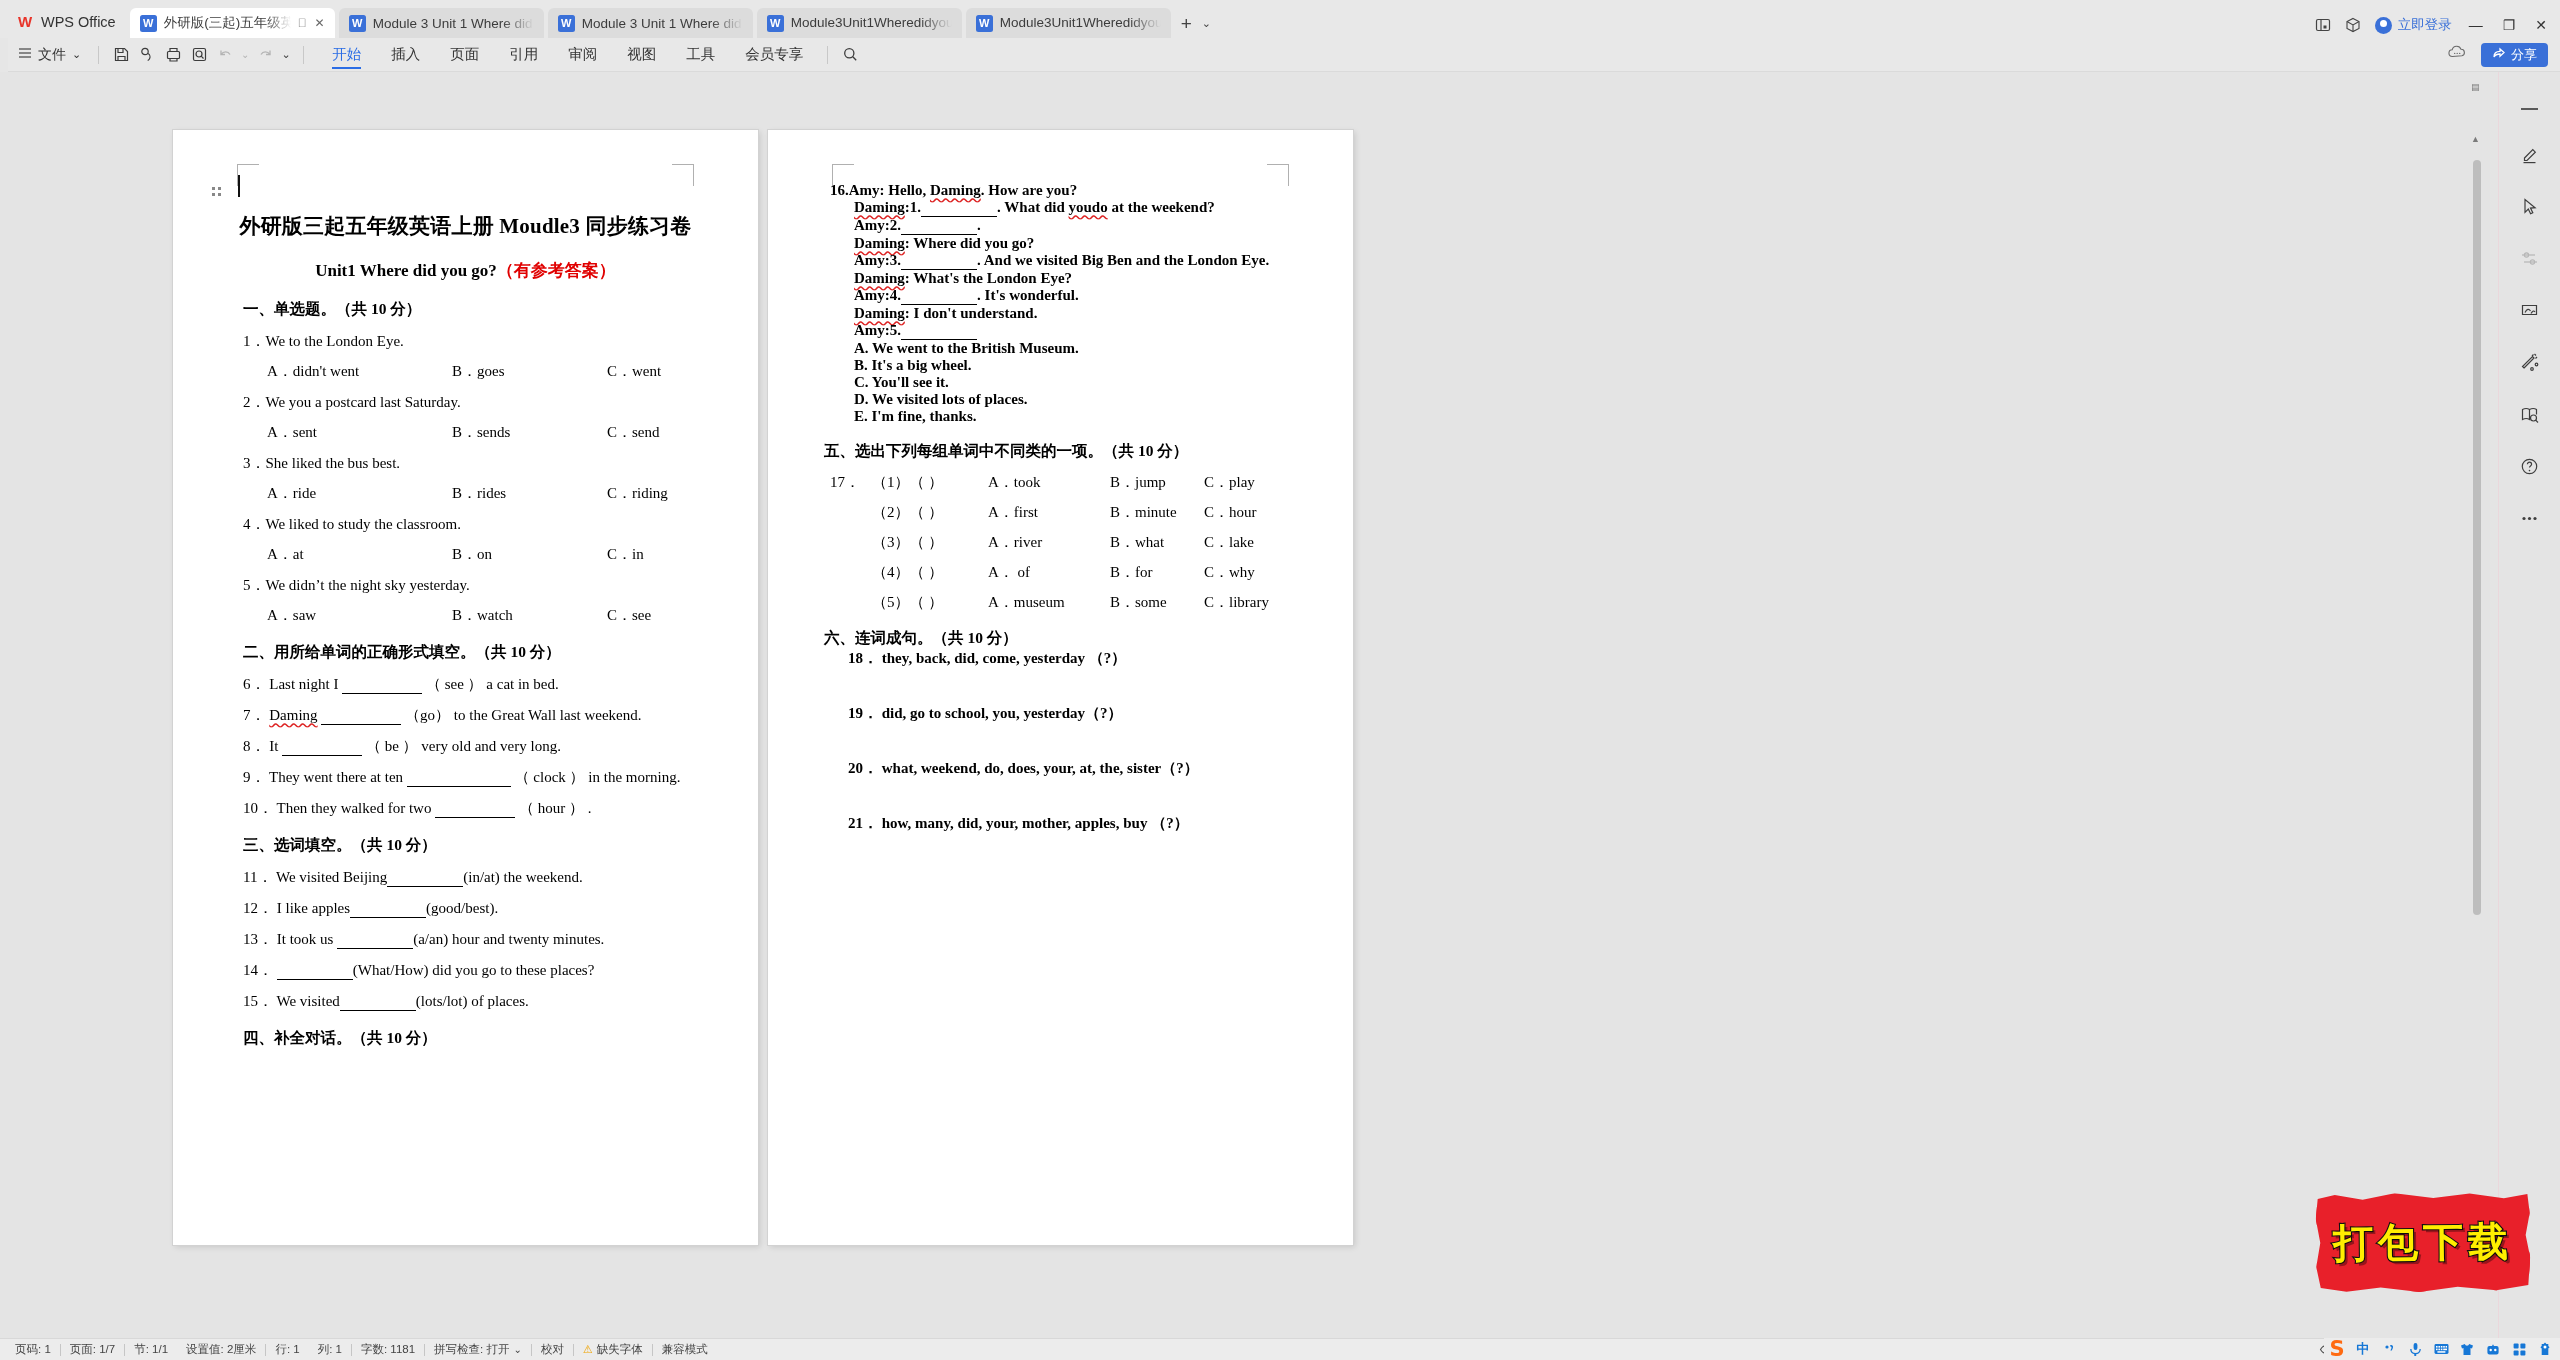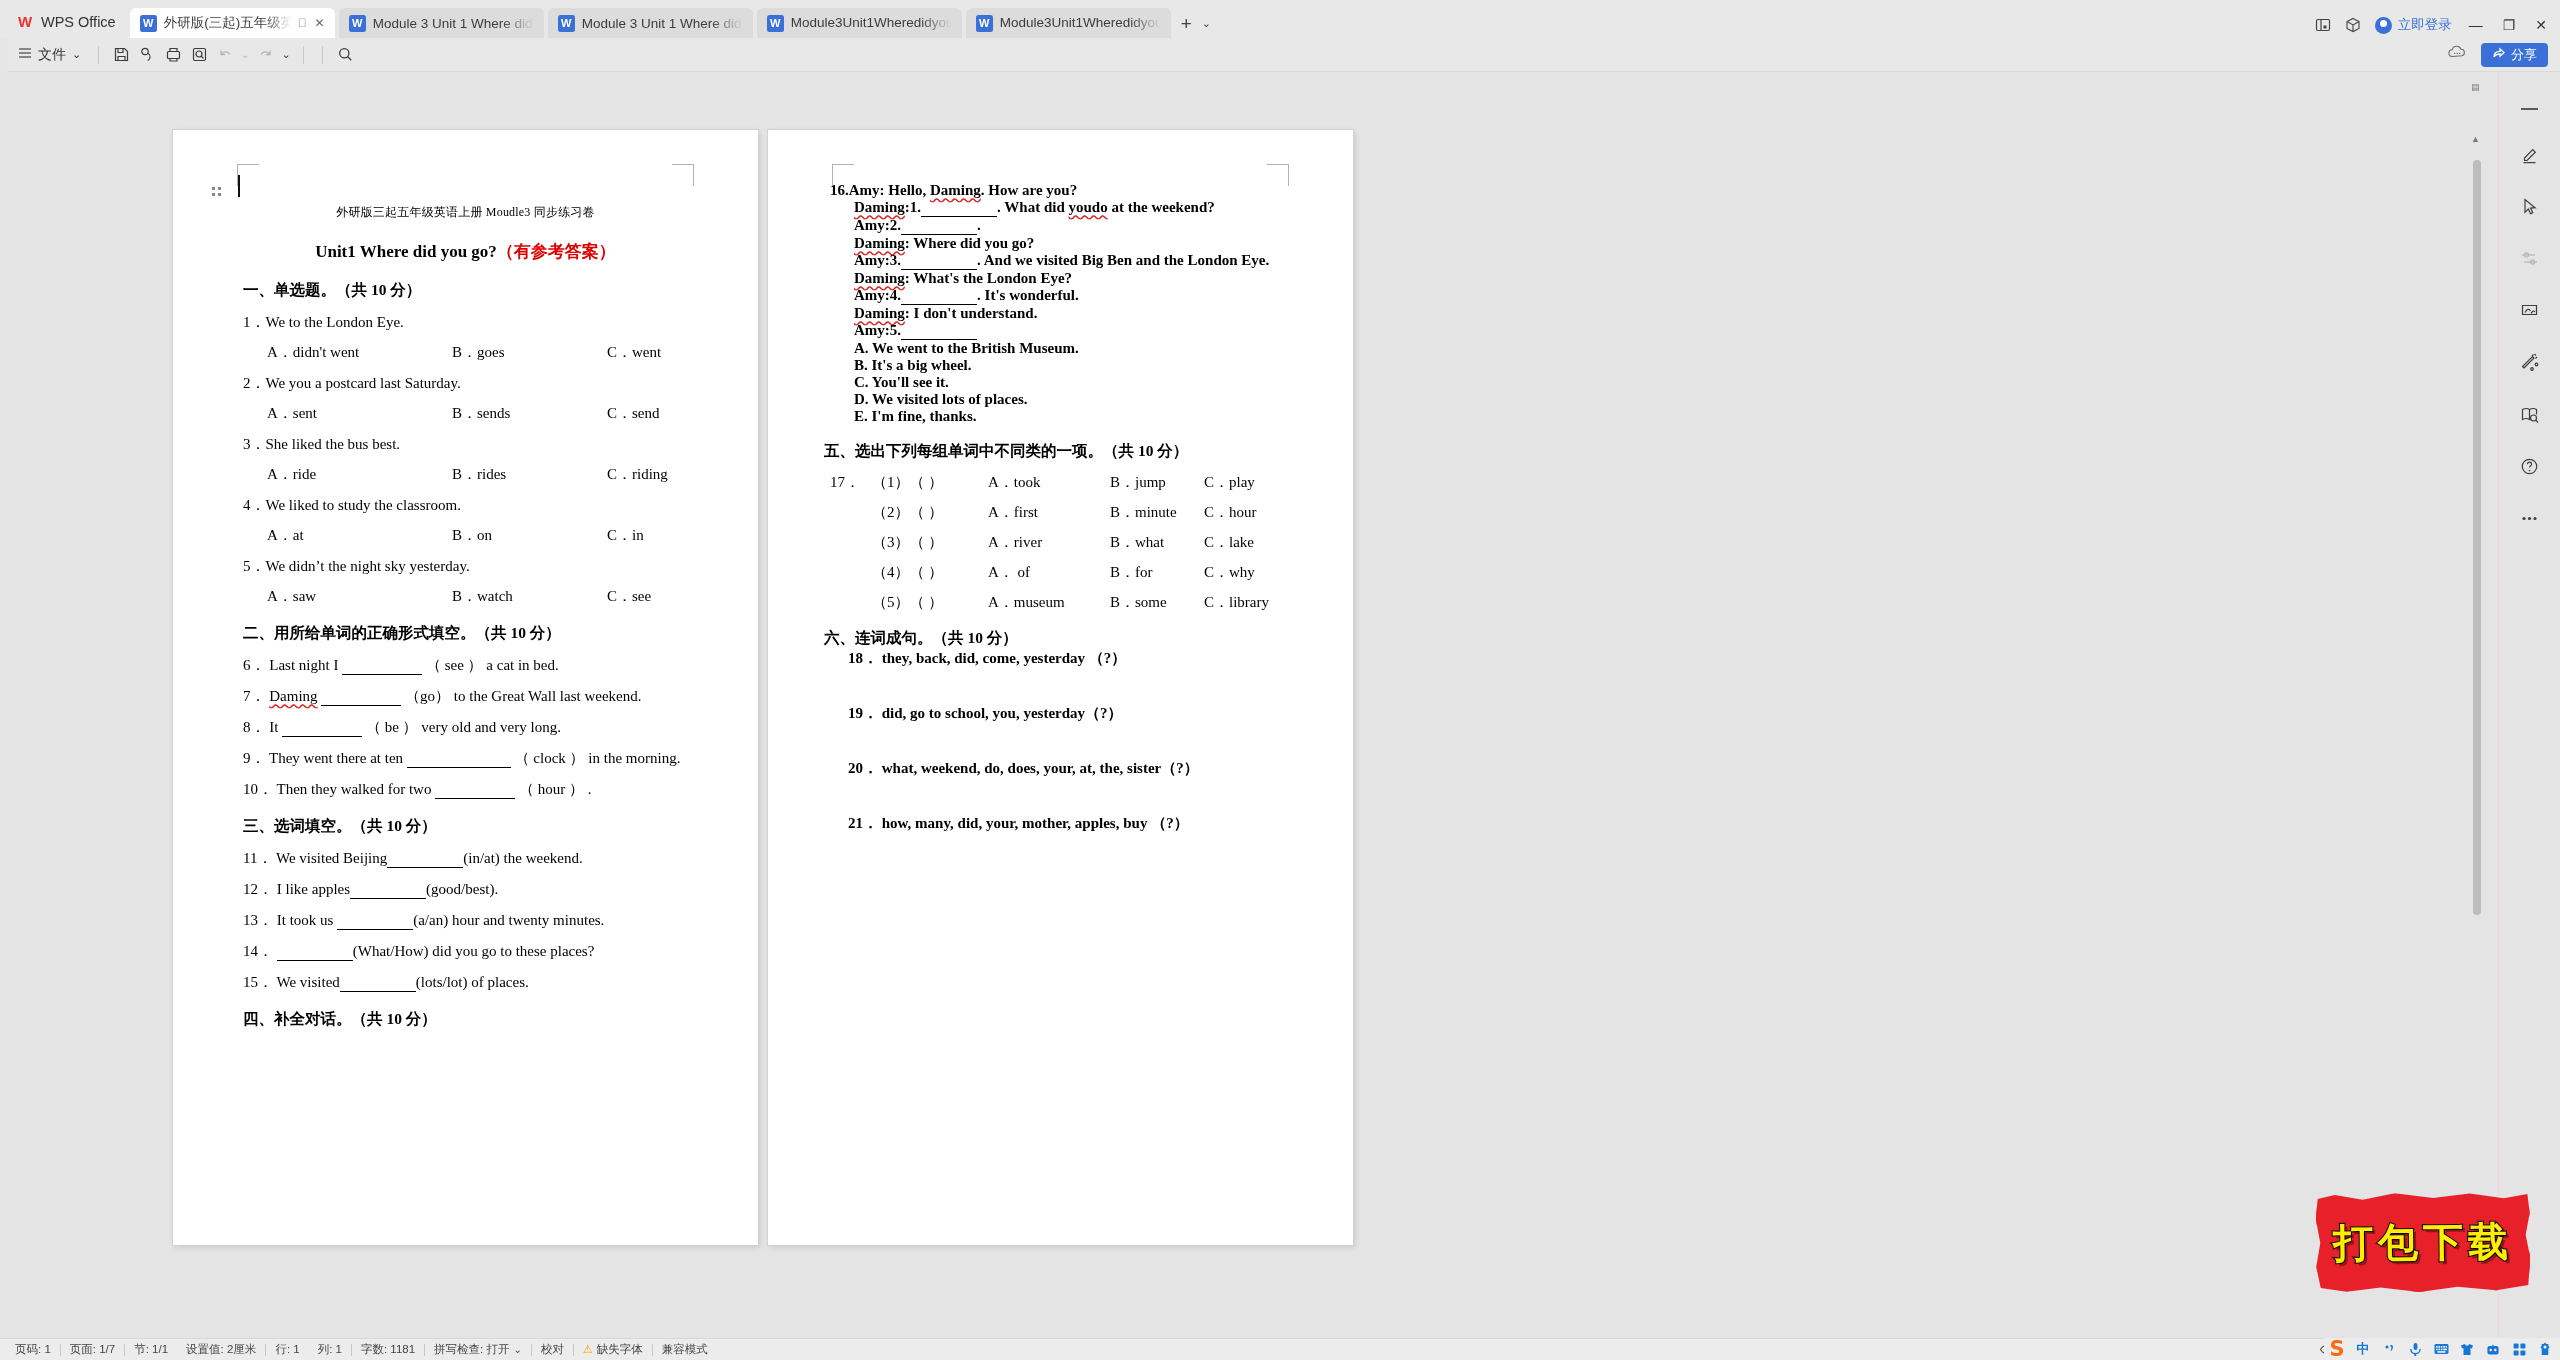--- a/index.html
+++ b/index.html
@@ -115,22 +115,22 @@
     display: grid; grid-template-columns: 3px 3px; grid-gap: 3px;
   }
   .anchor-grip i { width: 3px; height: 3px; background: #888; display: block; }
   .caret {
     position: absolute; left: 65px; top: 45px; width: 1.5px; height: 22px; background: #111;
   }
 
   
   .doc { font-family: "Liberation Serif", "DejaVu Serif", serif; color: #000; }
   .doc-title {
-    text-align: center; font-weight: normal; font-size: 12px;
-    margin-top: 32px; letter-spacing: .2px;
+    text-align: center; font-weight: bold; font-size: 21px;
+    margin-top: 40px; letter-spacing: .2px;
   }
   .doc-sub { text-align: center; font-weight: bold; font-size: 17px; margin-top: 19px; }
   .red { color: #e00000; }
   .sec-head { font-weight: bold; font-size: 15.5px; margin-top: 17px; padding-left: 24px; }
   .q { font-size: 15px; margin-top: 12px; padding-left: 24px; }
   .opts { display: flex; font-size: 15px; margin-top: 11px; padding-left: 48px; }
   .opts span:nth-child(1) { width: 185px; }
   .opts span:nth-child(2) { width: 155px; }
   .blank-u { border-bottom: 1px solid #000; display: inline-block; }
   .sp-err {
@@ -334,20 +334,46 @@
   <div class="qicon dim">
     <svg width="17" height="17" viewBox="0 0 17 17" fill="none" stroke="#b4b4b4" stroke-width="1.3">
       <path d="M13 8.5c-2.5-3.5-7-3.5-9 0"></path>
         <path d="M13 4.5v4H9"></path>
     </svg>
   </div>
   <div class="qicon" style="width:16px;font-size:11px;">⌄</div>
 
   <div class="sep"></div>
 
+  <div class="menus">
+    <div class="menu-item active">
+        <span>开始</span>
+      </div>
+    <div class="menu-item">
+        <span>插入</span>
+      </div>
+    <div class="menu-item">
+        <span>页面</span>
+      </div>
+    <div class="menu-item">
+        <span>引用</span>
+      </div>
+    <div class="menu-item">
+        <span>审阅</span>
+      </div>
+    <div class="menu-item">
+        <span>视图</span>
+      </div>
+    <div class="menu-item">
+        <span>工具</span>
+      </div>
+    <div class="menu-item">
+        <span>会员专享</span>
+      </div>
+  </div>
   <div class="sep"></div>
   <div class="qicon">
     <svg width="17" height="17" viewBox="0 0 17 17" fill="none" stroke="#3c3c3c" stroke-width="1.3">
       <circle cx="7.3" cy="7.3" r="4.6"></circle>
         <line x1="10.8" y1="10.8" x2="14.2" y2="14.2"></line>
     </svg>
   </div>
 
   <div class="ribbon-right">
     <span class="cloud-ic">

